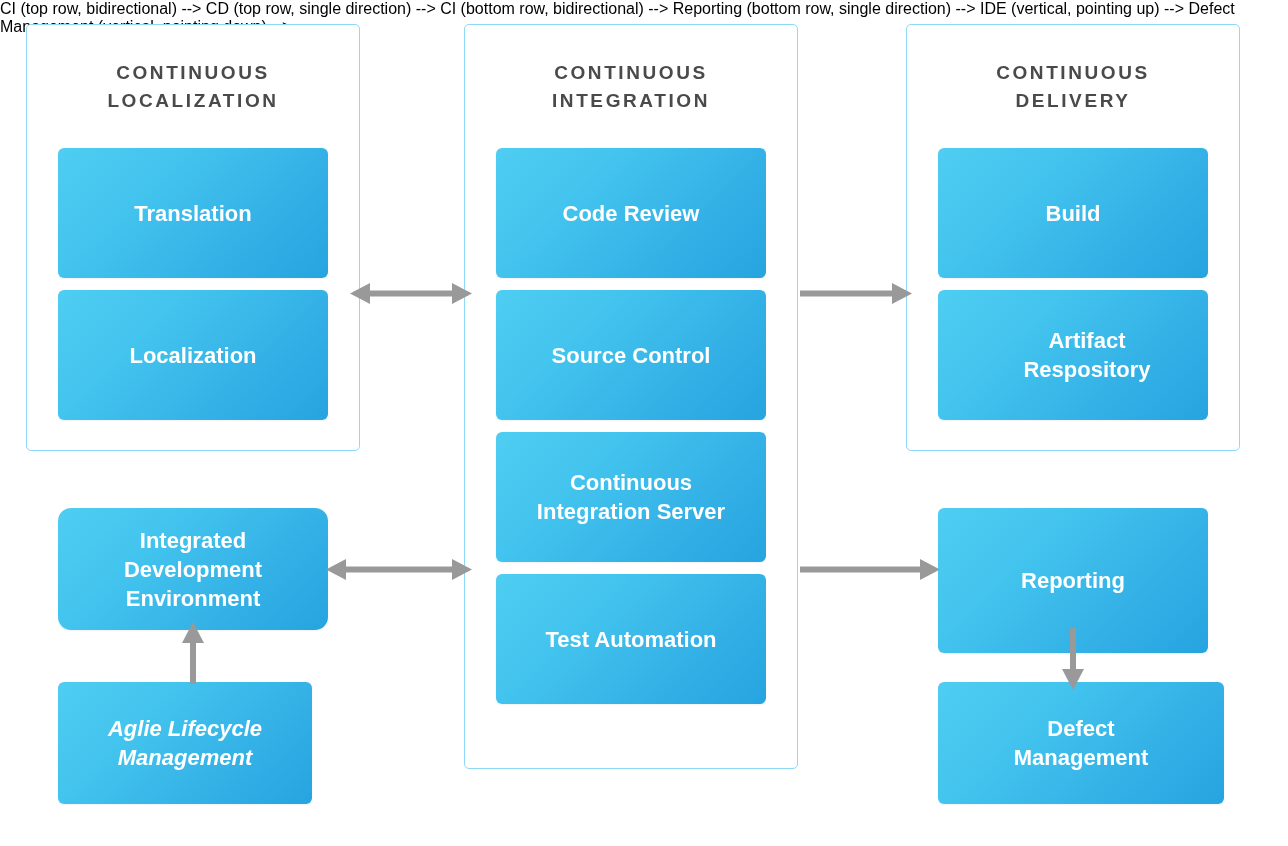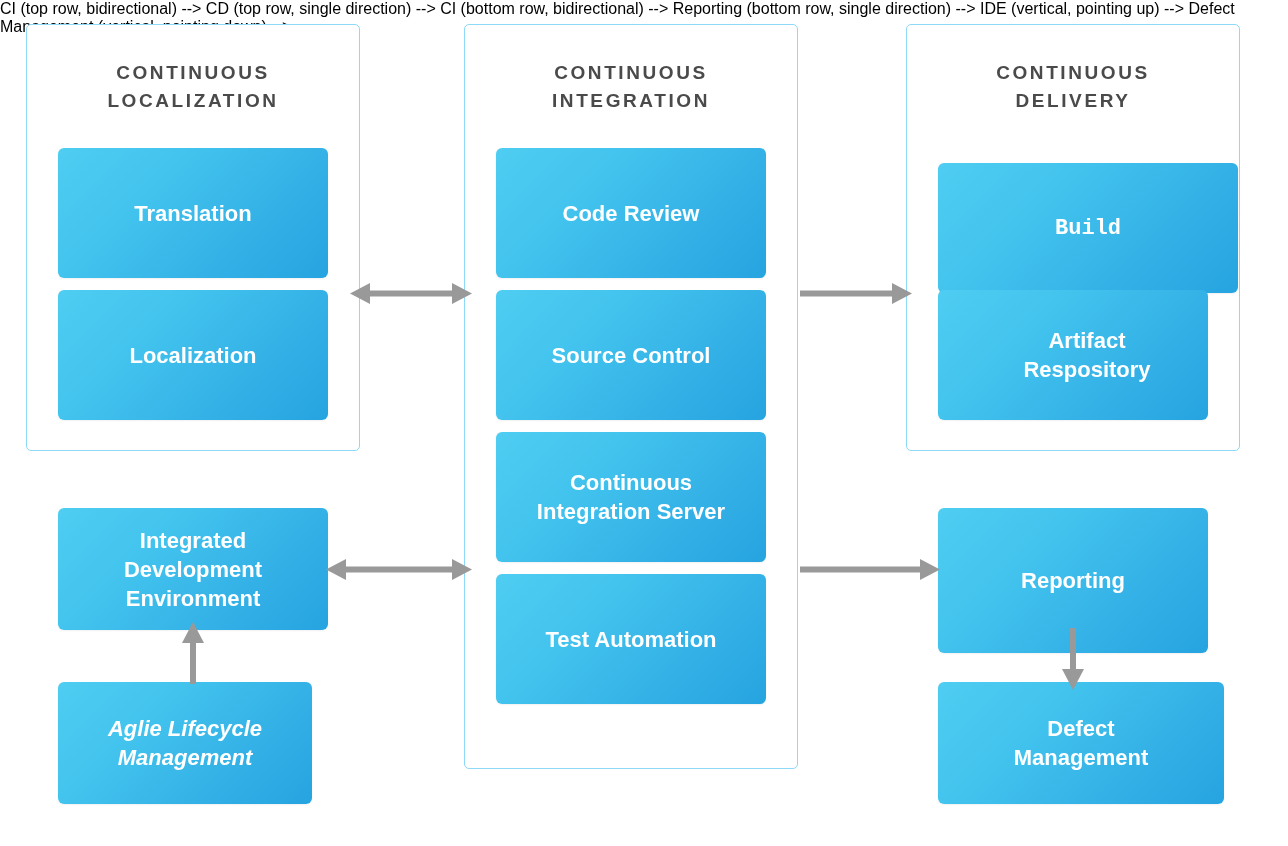--- a/index.html
+++ b/index.html
@@ -90,26 +90,26 @@
   <div class="node" style="left:496px; top:290px; width:270px; height:130px;">Source Control</div>
   <div class="node" style="left:496px; top:432px; width:270px; height:130px;">Continuous
 Integration Server</div>
   <div class="node" style="left:496px; top:574px; width:270px; height:130px;">Test Automation</div>
 
   
   <div class="panel" style="left:906px; top:24px; width:334px; height:427px;">
     <div class="panel-title" style="top:34px;">CONTINUOUS
 DELIVERY</div>
   </div>
-  <div class="node" style="left:938px; top:163px; width:300px; height:130px;font-family:Liberation Mono, monospace;">Build</div>
+  <div class="node" style="left:938px; top:148px; width:270px; height:130px;">Build</div>
   <div class="node" style="left:938px; top:290px; width:270px; height:130px;padding-left:28px;">Artifact
 Respository</div>
 
   
-  <div class="node" style="left:58px; top:508px; width:270px; height:122px;">Integrated
+  <div class="node" style="left:58px; top:508px; width:270px; height:122px;border-radius:13px;">Integrated
 Development
 Environment</div>
   <div class="node" style="left:58px; top:682px; width:254px; height:122px;font-style:italic;">Aglie Lifecycle
 Management</div>
   <div class="node" style="left:938px; top:508px; width:270px; height:145px;">Reporting</div>
   <div class="node" style="left:938px; top:682px; width:286px; height:122px;">Defect
 Management</div>
 
   
 

